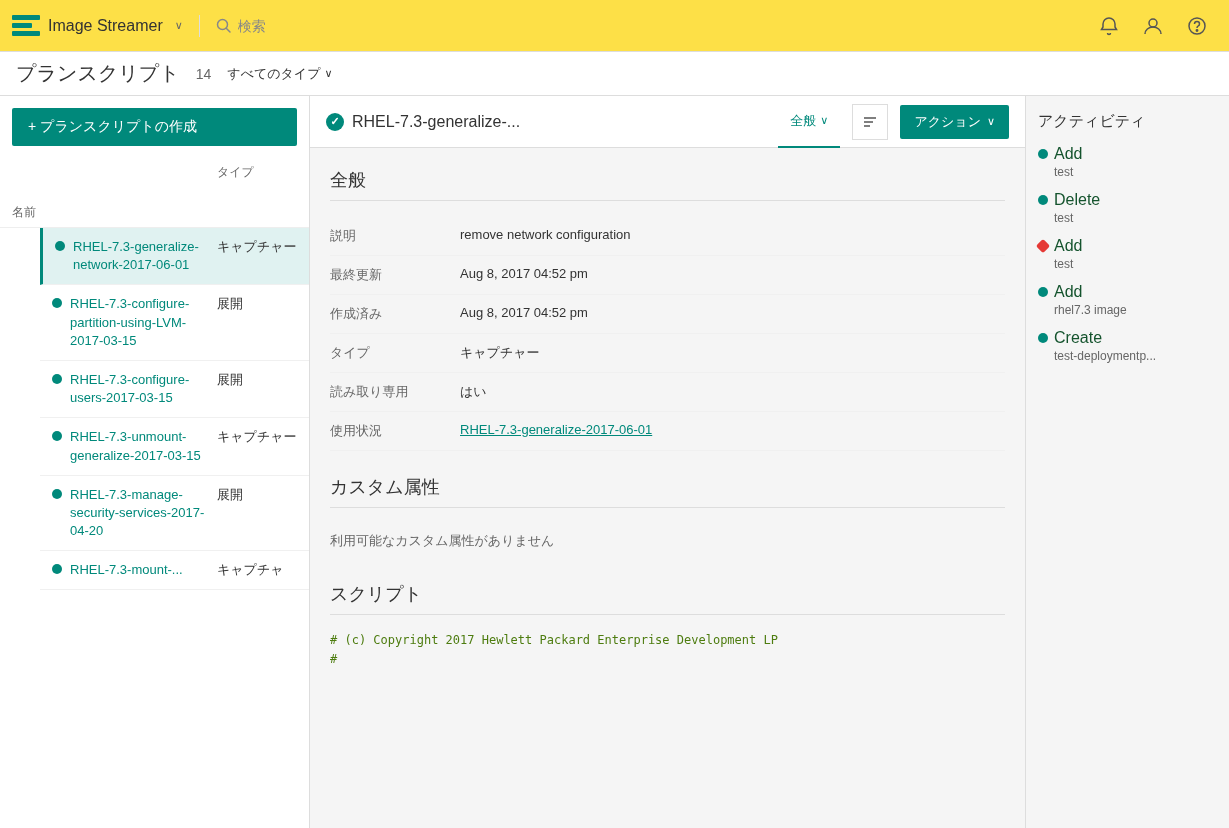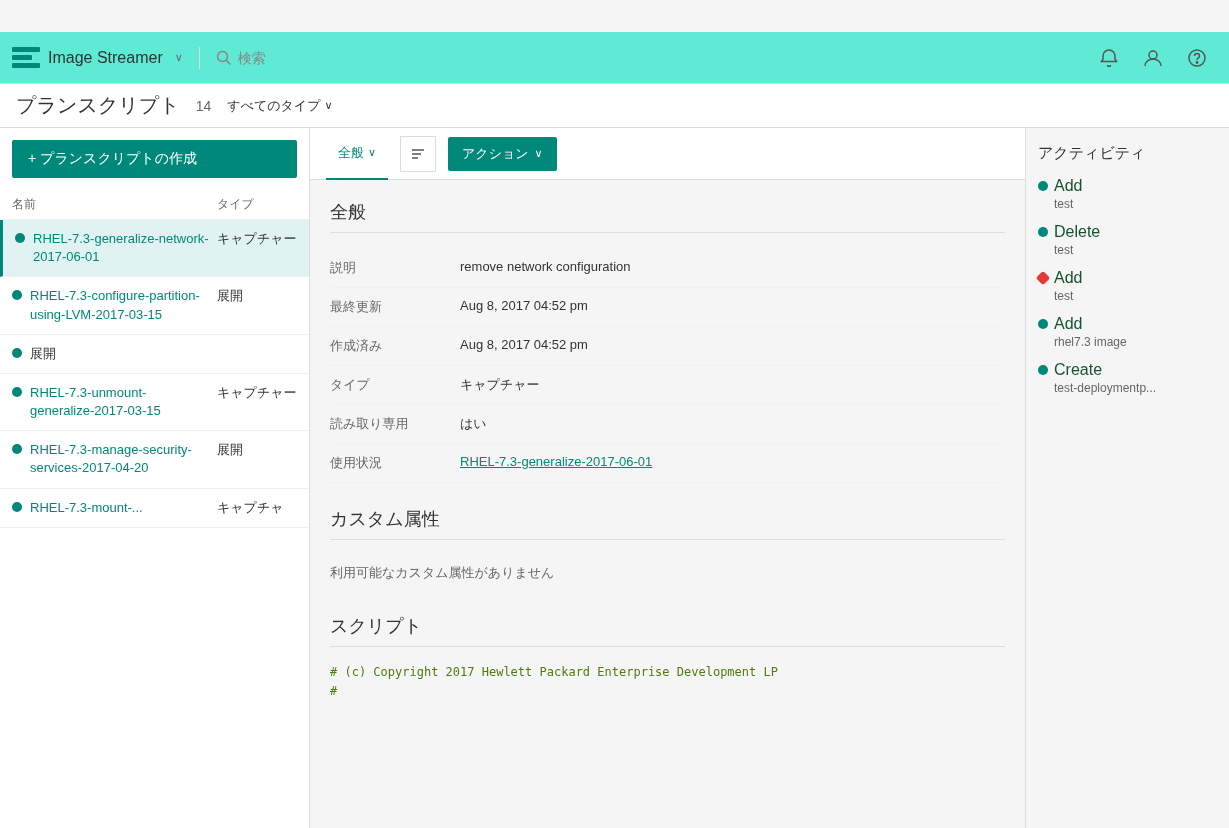--- a/index.html
+++ b/index.html
@@ -1,19 +1,19 @@
 <!DOCTYPE html>
 <html><head>
   <meta charset="utf-8">
   <style>
     * { box-sizing: border-box; margin: 0; padding: 0; }
     body { font-family: 'Helvetica Neue', Arial, sans-serif; font-size: 13px; color: #333; background: #f5f5f5; height: 828px; overflow: hidden; }
 
     
-    .header { display: flex; align-items: center; background: #5eead4; border-bottom: 1px solid #ddd; height: 52px; padding: 0 12px; margin-top: 32px; }
+    .header { display: flex; align-items: center; background: #fde047; border-bottom: 1px solid #ddd; height: 52px; padding: 0 12px; }
     .header-logo { display: flex; align-items: center; gap: 8px; padding-right: 16px; border-right: 1px solid #ddd; cursor: pointer; }
     .header-logo-icon { width: 28px; height: 22px; color: #00897b; }
     .header-logo-text { font-size: 16px; font-weight: 500; color: #333; }
     .header-logo-chevron { font-size: 11px; color: #666; margin-left: 4px; }
     .header-search { display: flex; align-items: flex-start; gap: 6px; padding: 0 16px; flex: 1; }
     .header-search input { border: none; outline: none; font-size: 14px; color: #333; background: transparent; width: 200px; }
     .header-search input::placeholder { color: #888; }
     .header-actions { display: flex; align-items: center; gap: 4px; }
     .header-icon-btn { width: 40px; height: 40px; display: flex; align-items: center; justify-content: center; cursor: pointer; border-radius: 2px; border: 1px solid transparent; }
     .header-icon-btn svg { width: 20px; height: 20px; color: #555; }
@@ -23,24 +23,24 @@
     .sub-header-filter { font-size: 13px; color: #333; cursor: pointer; display: flex; align-items: center; gap: 4px; }
 
     
     .main-container { display: flex; height: calc(828px - 52px - 44px); }
 
     
     .left-panel { width: 310px; background: #fff; border-right: 1px solid #ddd; display: flex; flex-direction: column; overflow: hidden; }
     .create-btn { margin: 12px; background: #00897b; color: #fff; border: none; padding: 10px 16px; font-size: 14px; font-weight: 500; cursor: pointer; display: flex; align-items: center; gap: 8px; border-radius: 2px; }
 
     .list-header { display: flex; padding: 6px 12px; border-bottom: 1px solid #eee; font-weight: 500; font-size: 12px; color: #666; }
-    .list-header-name { flex: 1; }
+    .list-header-name { flex: 1; margin-top: 40px; }
     .list-header-type { width: 80px; }
 
-    .list-items { overflow-y: auto; flex: 1; }
+    .list-items { overflow-y: auto; flex: 1; padding-left: 40px; }
     .list-item { display: flex; align-items: flex-start; padding: 10px 12px; border-bottom: 1px solid #f0f0f0; cursor: pointer; gap: 8px; }
     .list-item.active { background: #e0f2f1; border-left: 3px solid #00897b; }
     .list-item-dot { width: 10px; height: 10px; border-radius: 50%; background: #00897b; margin-top: 3px; flex-shrink: 0; }
     .list-item-content { flex: 1; }
     .list-item-name { font-size: 13px; color: #00897b; line-height: 1.4; }
     .list-item-type { width: 80px; font-size: 13px; color: #333; flex-shrink: 0; }
 
     
     .detail-panel { flex: 1; background: #f5f5f5; display: flex; flex-direction: column; overflow: hidden; }
     .detail-header { display: flex; align-items: center; background: #fff; border-bottom: 1px solid #ddd; padding: 0 16px; height: 52px; gap: 12px; }
@@ -153,20 +153,23 @@
   </div>
         <div class="list-item">
     <div class="list-item-dot"></div>
     <div class="list-item-content">
       <div class="list-item-name">RHEL-7.3-configure-partition-using-LVM-2017-03-15</div>
     </div>
     <div class="list-item-type">展開</div>
   </div>
         <div class="list-item">
     <div class="list-item-dot"></div>
+    <div class="list-item-content">
+      <div class="list-item-name">RHEL-7.3-configure-users-2017-03-15</div>
+    </div>
     <div class="list-item-type">展開</div>
   </div>
         <div class="list-item">
     <div class="list-item-dot"></div>
     <div class="list-item-content">
       <div class="list-item-name">RHEL-7.3-unmount-generalize-2017-03-15</div>
     </div>
     <div class="list-item-type">キャプチャー</div>
   </div>
         <div class="list-item">
@@ -181,20 +184,24 @@
     <div class="list-item-content">
       <div class="list-item-name">RHEL-7.3-mount-...</div>
     </div>
     <div class="list-item-type">キャプチャ</div>
   </div>
       </div>
   </div>
 
   <div class="detail-panel">
     <div class="detail-header">
+      <div class="detail-title">
+        <div class="detail-status-icon"></div>
+        <span>RHEL-7.3-generalize-...</span>
+      </div>
       <div class="detail-tab active">
         <span>全般</span>
         <span style="font-size:11px;">∨</span>
       </div>
       <div class="detail-sort-btn">
         <svg width="16" height="16" viewBox="0 0 16 16" fill="none" stroke="#555" stroke-width="1.5">
           <line x1="2" y1="4" x2="14" y2="4"></line>
           <line x1="2" y1="8" x2="11" y2="8"></line>
           <line x1="2" y1="12" x2="8" y2="12"></line>
         </svg>

